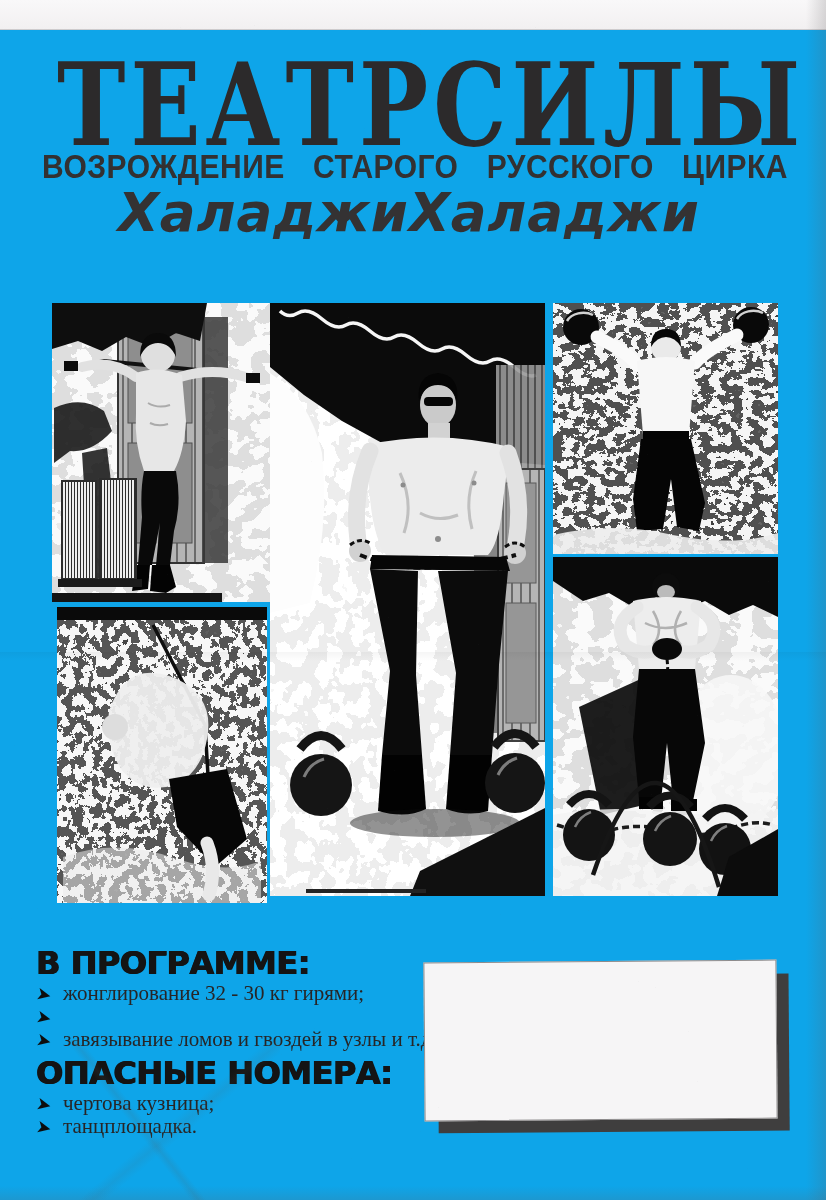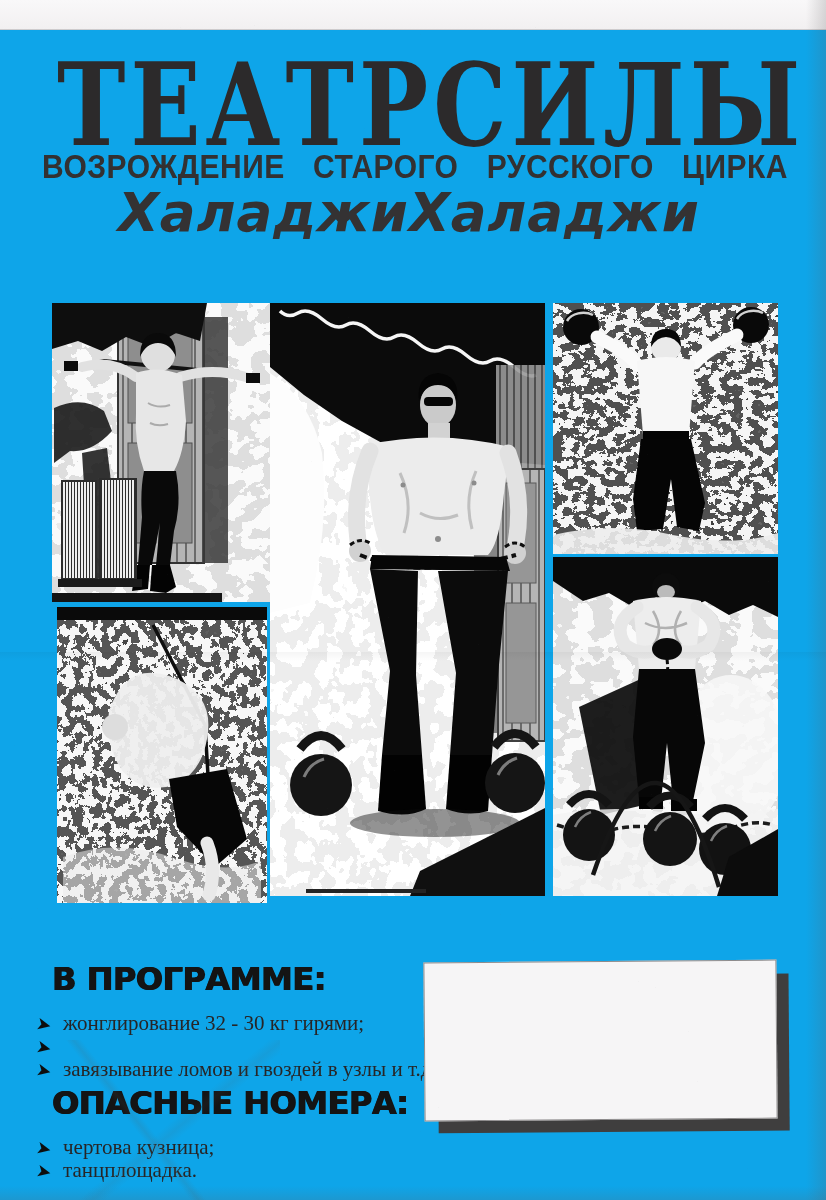--- a/index.html
+++ b/index.html
@@ -70,21 +70,21 @@
     filter:grayscale(1) contrast(1.07);
     background:#dddbd6;
   }
   .photo svg{display:block;width:100%;height:100%;}
 
   
   .lists{
     left:36px;top:946px;width:398px;color:#262425;
   }
   .list-heading{
-    margin:16px;font-family:"DejaVu Sans",sans-serif;font-weight:bold;
+    margin:0;font-family:"DejaVu Sans",sans-serif;font-weight:bold;
     font-size:32px;line-height:34px;color:#141414;letter-spacing:-0.5px;
     text-shadow:0.7px 0 currentColor,-0.4px 0 currentColor;
     white-space:nowrap;
   }
   .list-heading.second{margin-top:5px;}
   ul.poster-list{list-style:none;margin:2px 0 0 0;padding:0;}
   ul.poster-list li{
     display:flex;align-items:baseline;
     font-family:"Liberation Serif",serif;
     font-size:21px;line-height:23px;color:#272526;

